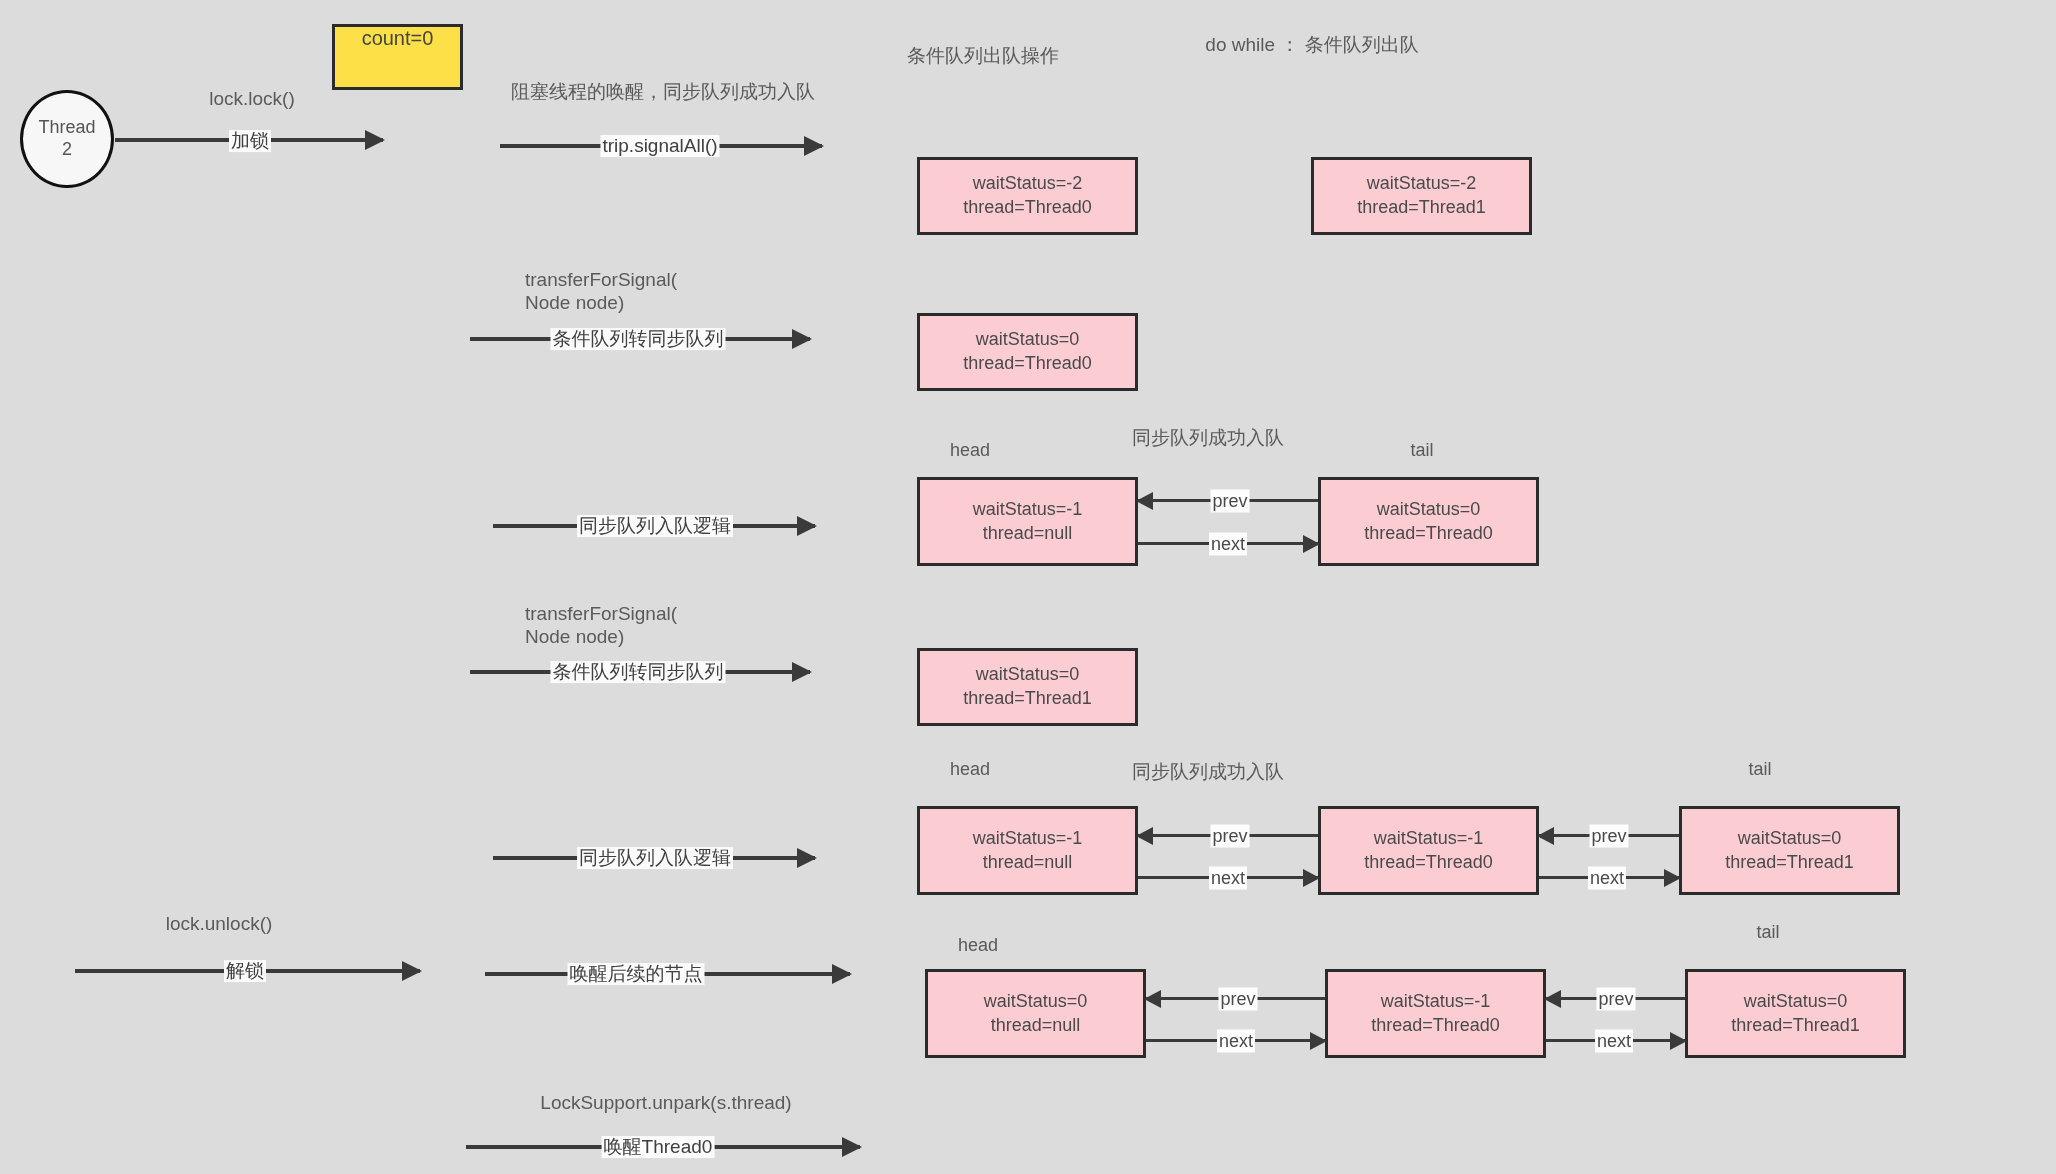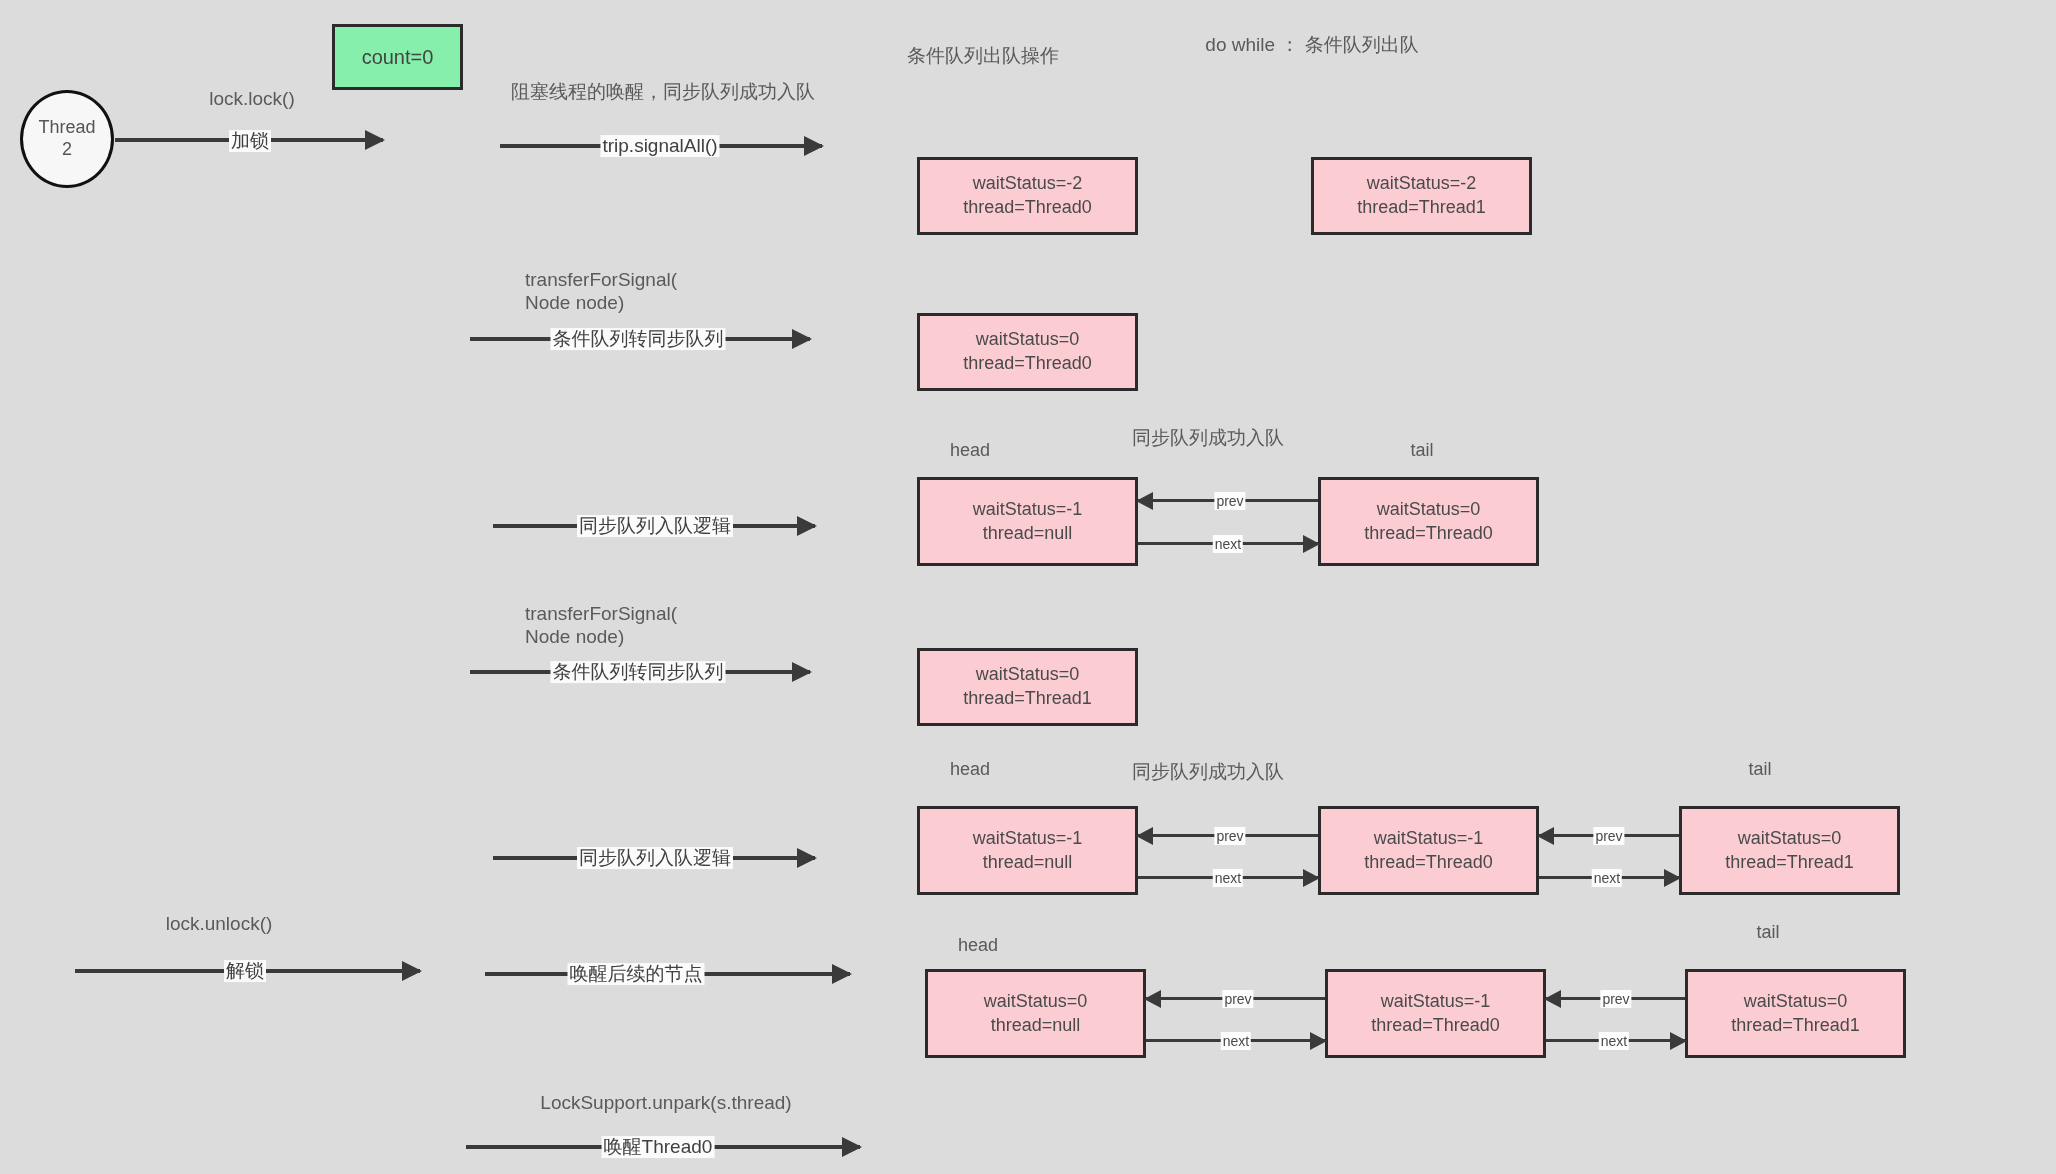--- a/index.html
+++ b/index.html
@@ -23,22 +23,22 @@
     text-align:center;
     font-size:18px;line-height:1.22;
     color:#555;
     box-sizing:border-box;
   }
 
   
   .count-box{
     position:absolute;
     border:3px solid #2b2b2b;
-    background:#86efac;
-    display:flex;align-items:center;justify-content:center;
+    background:#fde047;
+    display:flex;align-items:flex-start;justify-content:center;
     font-size:20px;color:#444;
     box-sizing:border-box;
   }
 
   
   .node-box{
     position:absolute;
     background:#fbcdd3;
     border:3px solid #2b2b2b;
     box-sizing:border-box;
@@ -113,21 +113,21 @@
     width:0;height:0;
     border-left:17px solid #3a3a3a;
     border-top:9px solid transparent;
     border-bottom:9px solid transparent;
   }
   .link-label{
     position:absolute;
     transform:translate(-50%,-50%);
     background:#fdfdfd;
     padding:1px 2px;
-    font-size:14px;
+    font-size:18px;
     color:#4a4a4a;
     white-space:nowrap;
   }
 
   
   .ptr-label{
     position:absolute;
     transform:translateX(-50%);
     font-size:18px;
     color:#5a5a5a;

